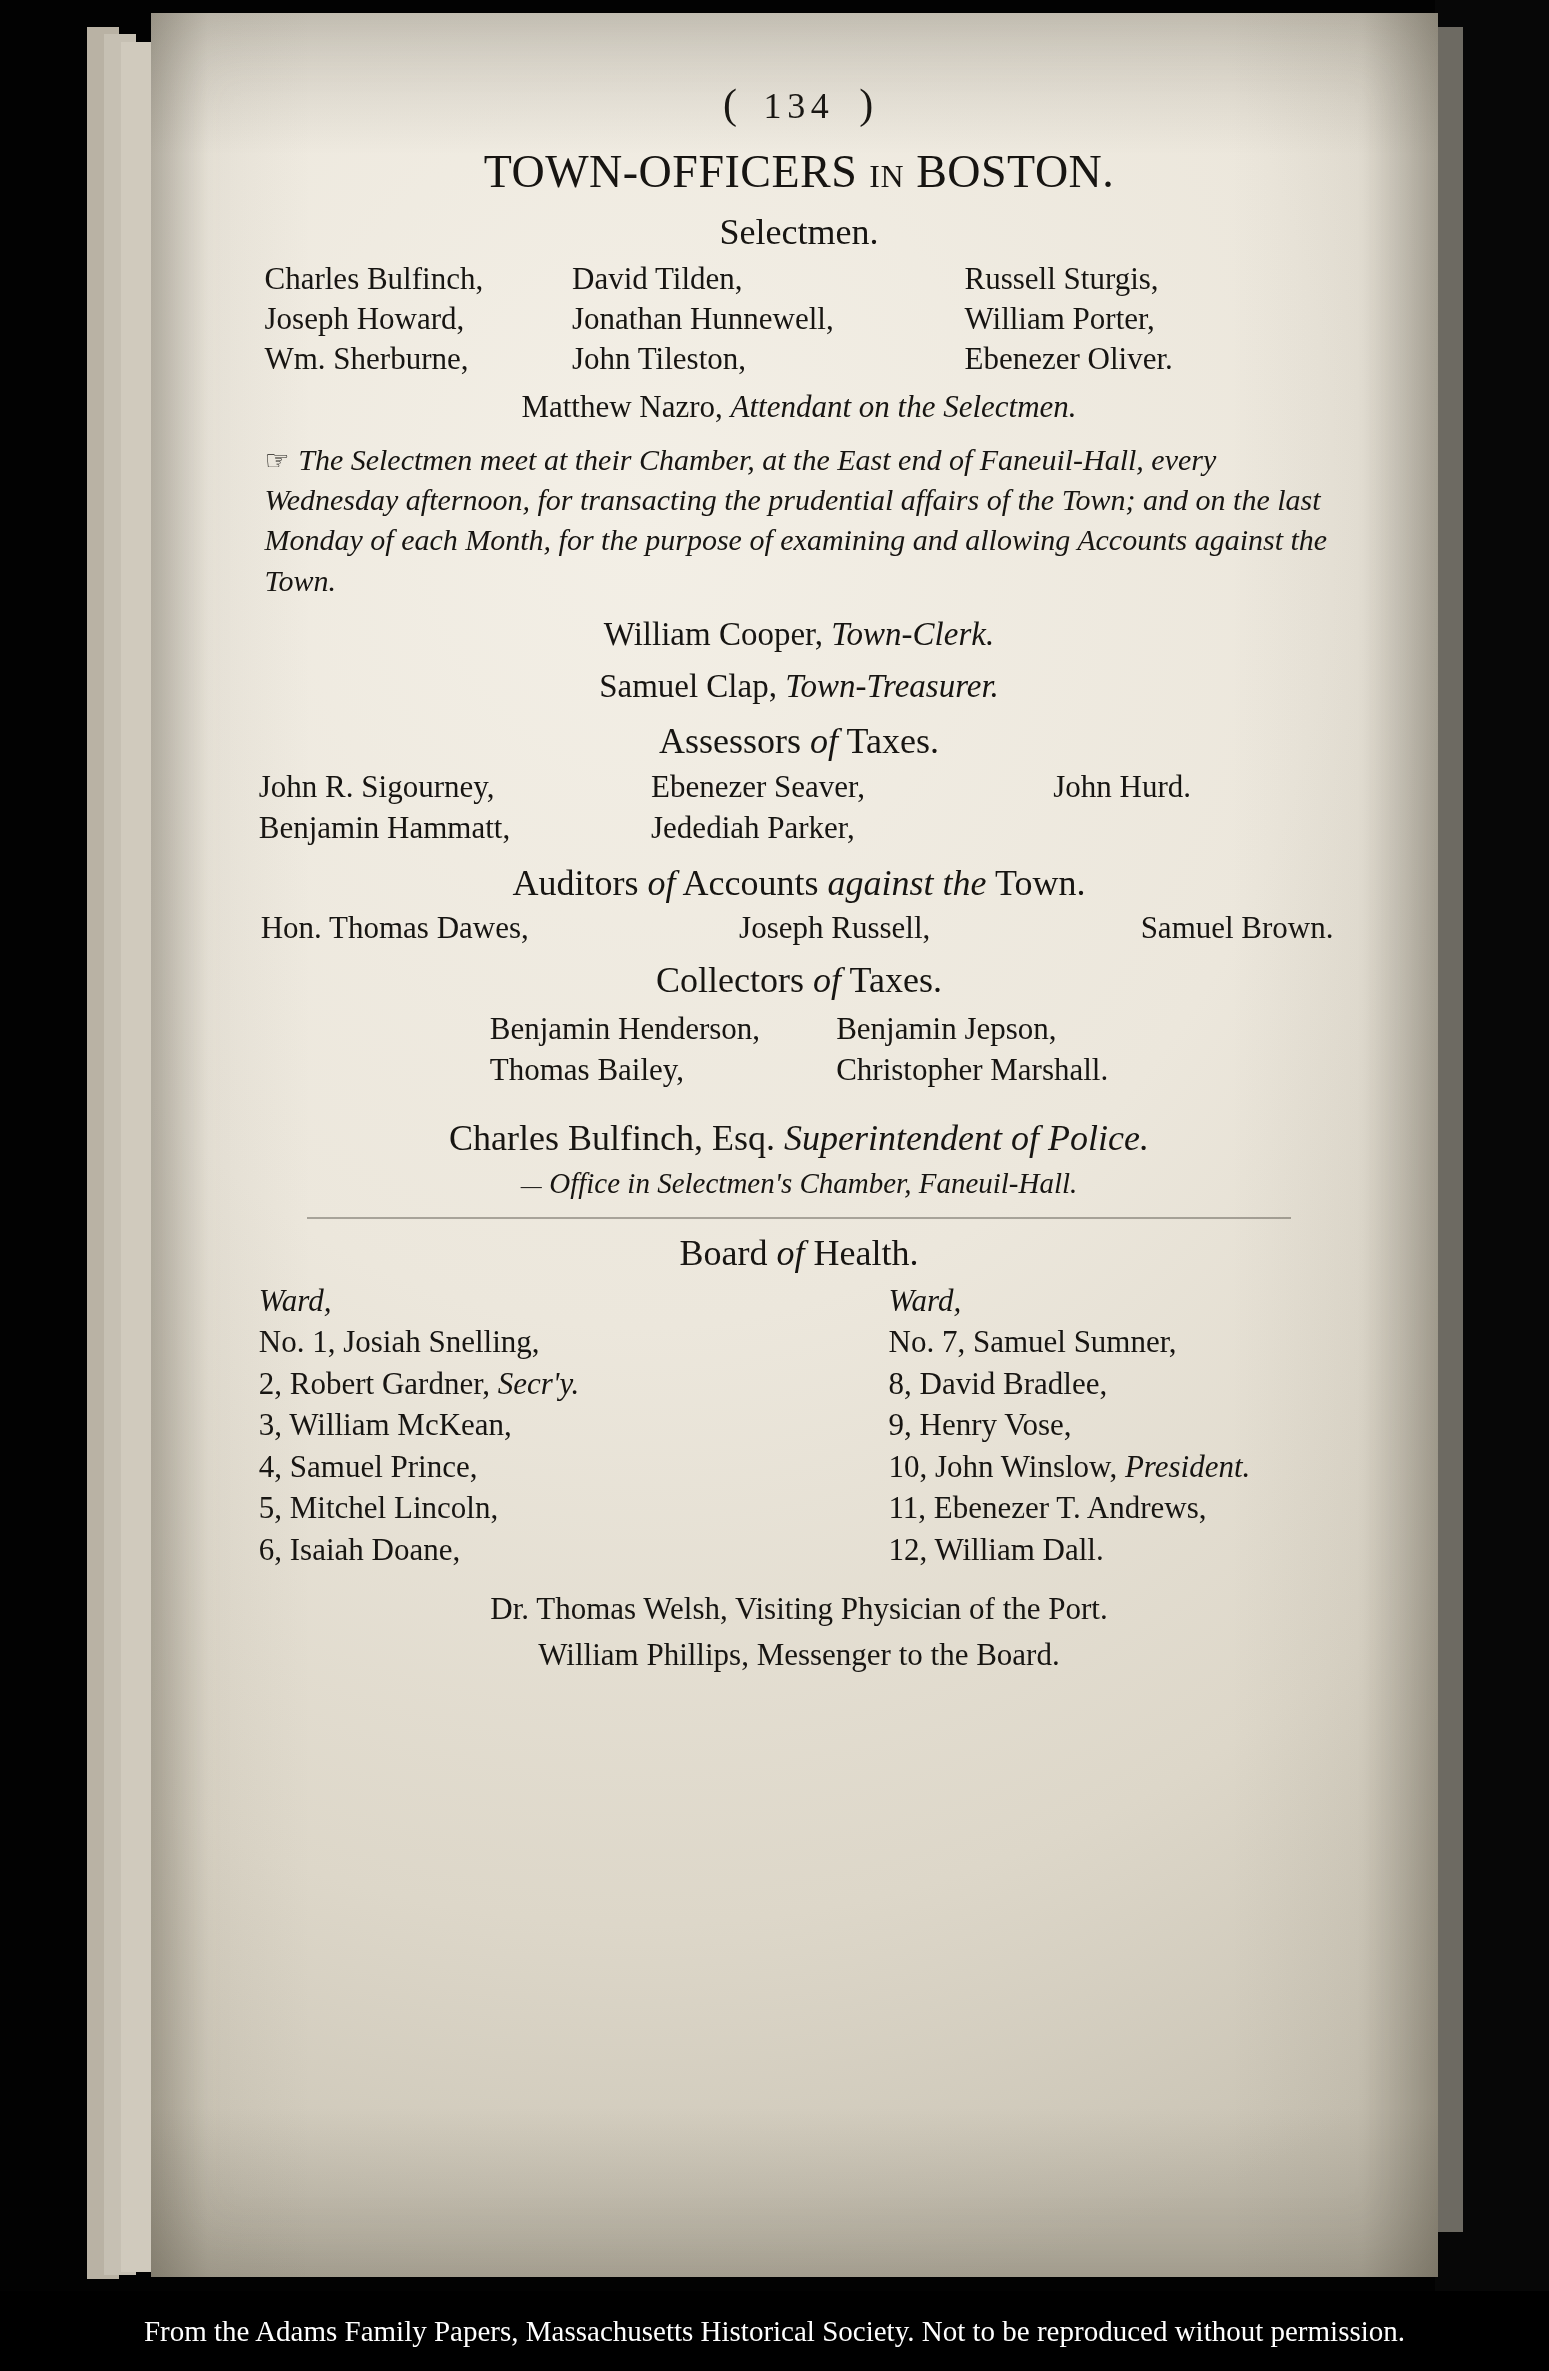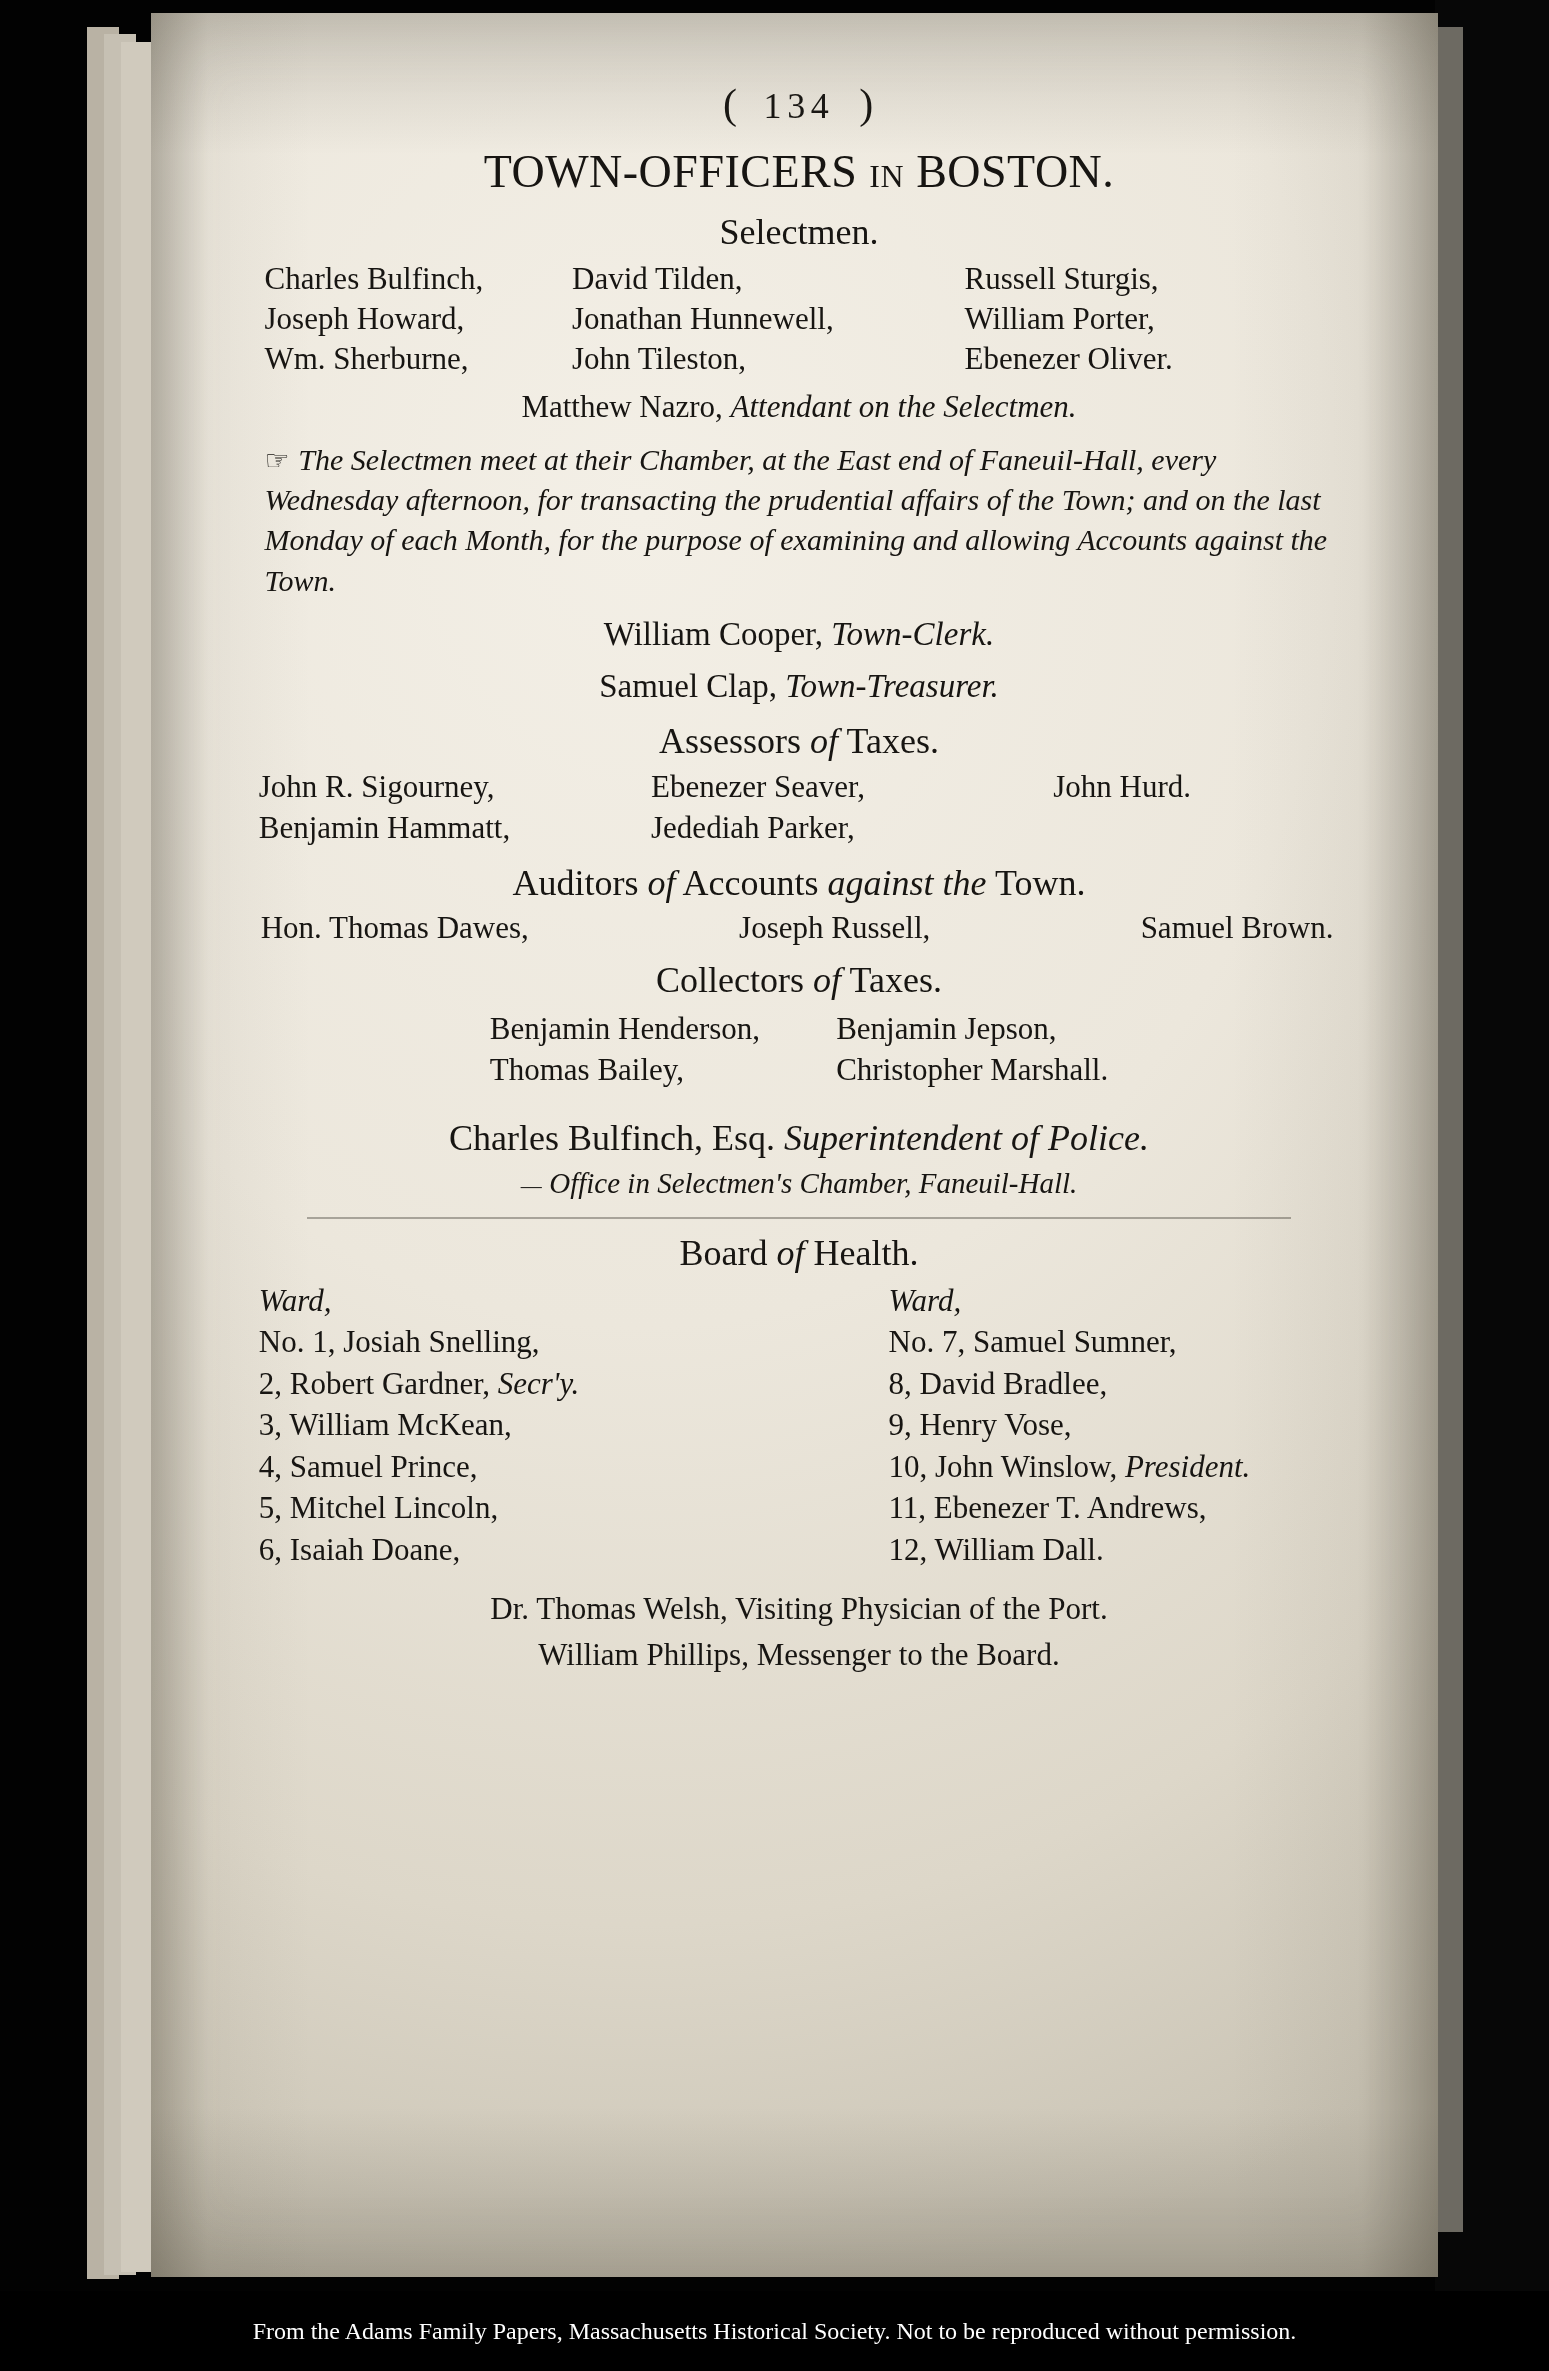--- a/index.html
+++ b/index.html
@@ -216,21 +216,21 @@
     position: absolute;
     left: 0; bottom: 0;
     width: 1549px;
     height: 81px;
     background: #000;
     color: #fff;
     display: flex;
     align-items: center;
     justify-content: center;
     font-family: "Liberation Serif", serif;
-    font-size: 24px;
+    font-size: 29px;
   }
 </style>
 </head>
 <body>
 
 <div id="scan">
 
   <div class="stack-edge edge1"></div>
   <div class="stack-edge edge2"></div>
   <div class="stack-edge edge3"></div>

